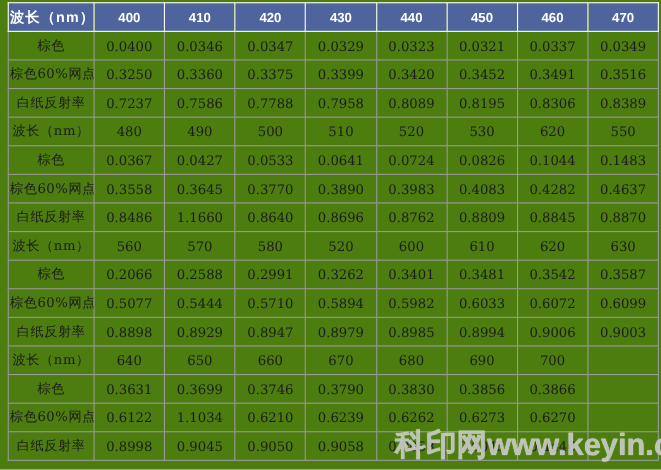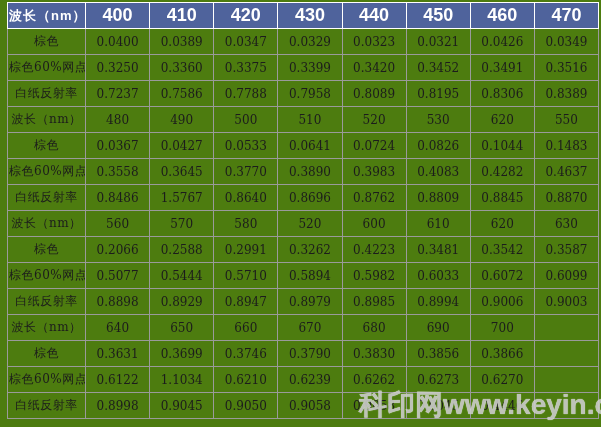--- a/index.html
+++ b/index.html
@@ -33,21 +33,21 @@
     vertical-align:middle;
     white-space:nowrap;
     overflow:hidden;
   }
   tr.header th{
     background:var(--header-bg);
     color:var(--header-text);
     border:1px solid var(--header-divider);
     font-family:"Liberation Sans",sans-serif;
     font-weight:bold;
-    font-size:18px;
+    font-size:12px;
   }
   tr.header th.label-cell{font-size:13px;letter-spacing:1px;}
   td{
     border:1px solid var(--grid-line);
     color:var(--body-text);
     font-size:12px;
   }
   td.label-cell{font-size:12px;letter-spacing:0.5px;}
   .label-cell{width:78px;}
   .watermark{
@@ -77,26 +77,26 @@
           <th class="value-cell">420</th>
           <th class="value-cell">430</th>
           <th class="value-cell">440</th>
           <th class="value-cell">450</th>
           <th class="value-cell">460</th>
           <th class="value-cell">470</th>
         </tr>
         <tr class="data">
           <td class="label-cell">棕色</td>
           <td class="value-cell">0.0400</td>
-          <td class="value-cell">0.0389</td>
+          <td class="value-cell">0.0346</td>
           <td class="value-cell">0.0347</td>
           <td class="value-cell">0.0329</td>
           <td class="value-cell">0.0323</td>
           <td class="value-cell">0.0321</td>
-          <td class="value-cell">0.0426</td>
+          <td class="value-cell">0.0337</td>
           <td class="value-cell">0.0349</td>
         </tr>
         <tr class="data">
           <td class="label-cell">棕色60%网点</td>
           <td class="value-cell">0.3250</td>
           <td class="value-cell">0.3360</td>
           <td class="value-cell">0.3375</td>
           <td class="value-cell">0.3399</td>
           <td class="value-cell">0.3420</td>
           <td class="value-cell">0.3452</td>
@@ -143,21 +143,21 @@
           <td class="value-cell">0.3770</td>
           <td class="value-cell">0.3890</td>
           <td class="value-cell">0.3983</td>
           <td class="value-cell">0.4083</td>
           <td class="value-cell">0.4282</td>
           <td class="value-cell">0.4637</td>
         </tr>
         <tr class="data">
           <td class="label-cell">白纸反射率</td>
           <td class="value-cell">0.8486</td>
-          <td class="value-cell">1.5767</td>
+          <td class="value-cell">1.1660</td>
           <td class="value-cell">0.8640</td>
           <td class="value-cell">0.8696</td>
           <td class="value-cell">0.8762</td>
           <td class="value-cell">0.8809</td>
           <td class="value-cell">0.8845</td>
           <td class="value-cell">0.8870</td>
         </tr>
         <tr class="wavelength">
           <td class="label-cell">波长（nm）</td>
           <td class="value-cell">560</td>
@@ -168,21 +168,21 @@
           <td class="value-cell">610</td>
           <td class="value-cell">620</td>
           <td class="value-cell">630</td>
         </tr>
         <tr class="data">
           <td class="label-cell">棕色</td>
           <td class="value-cell">0.2066</td>
           <td class="value-cell">0.2588</td>
           <td class="value-cell">0.2991</td>
           <td class="value-cell">0.3262</td>
-          <td class="value-cell">0.4223</td>
+          <td class="value-cell">0.3401</td>
           <td class="value-cell">0.3481</td>
           <td class="value-cell">0.3542</td>
           <td class="value-cell">0.3587</td>
         </tr>
         <tr class="data">
           <td class="label-cell">棕色60%网点</td>
           <td class="value-cell">0.5077</td>
           <td class="value-cell">0.5444</td>
           <td class="value-cell">0.5710</td>
           <td class="value-cell">0.5894</td>

